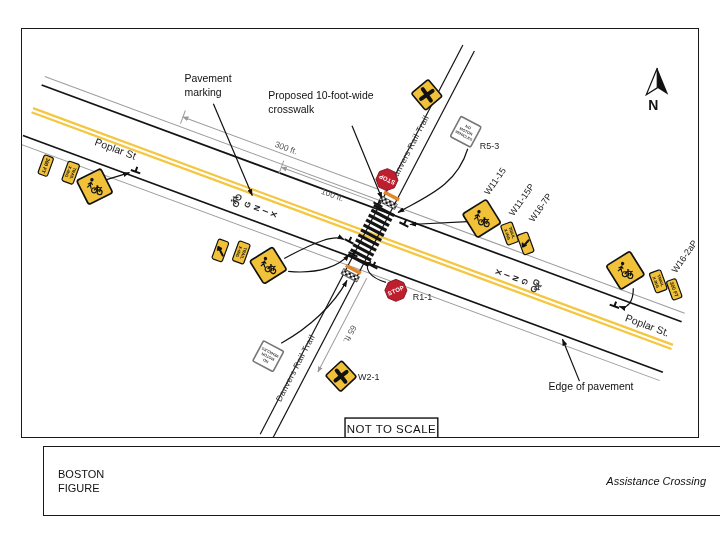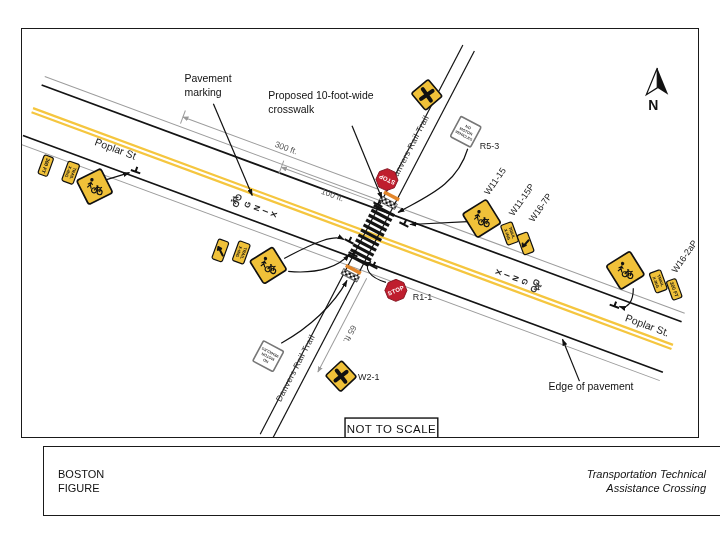--- a/index.html
+++ b/index.html
@@ -272,18 +272,17 @@
     </g>
   </svg>
   </div>
 
   <div class="title-frame">
     <div class="org-col">
       <div>BOSTON</div>
       <div>FIGURE</div>
     </div>
     <div class="credit-col">
-      <div>Transportation Technical</div>
       <div>Assistance Crossing</div>
     </div>
   </div>
 
 </div>
 
 </body></html>

